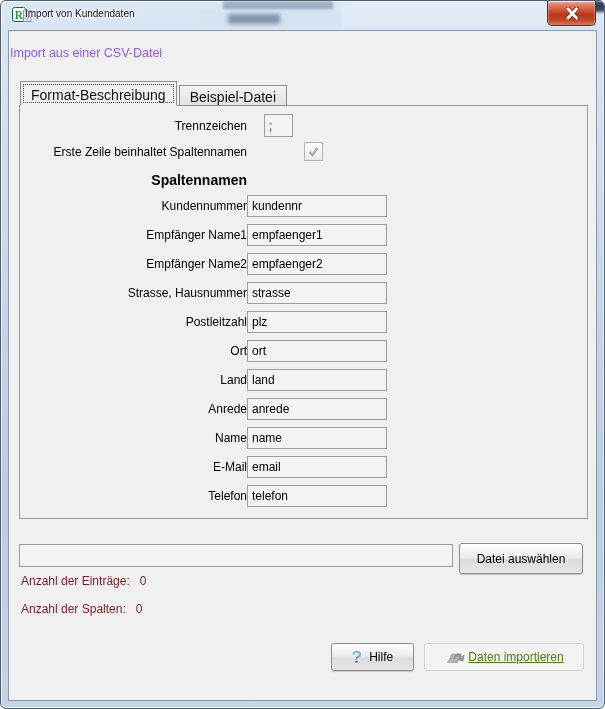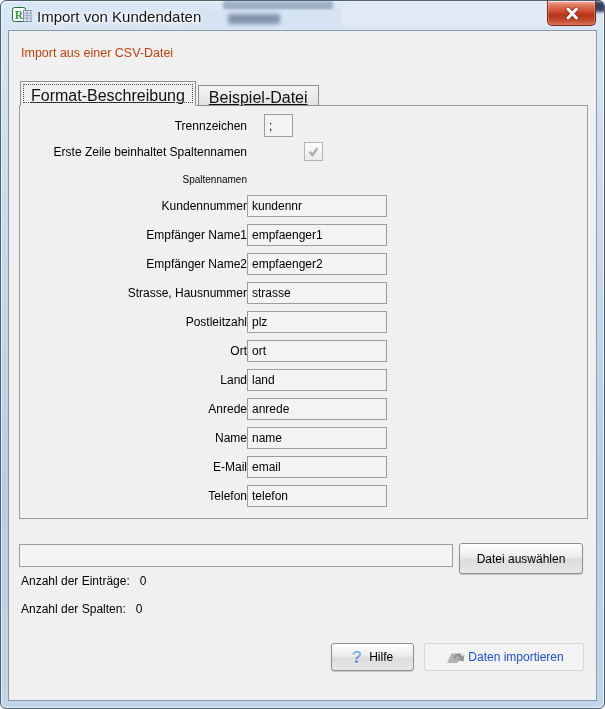--- a/index.html
+++ b/index.html
@@ -17,61 +17,61 @@
   
   .titlebar{position:absolute;top:0;left:0;right:0;height:29px;overflow:hidden;}
   .blob{position:absolute;border-radius:2px;}
   .b1{left:222px;top:0;width:110px;height:9px;background:#9db0c6;filter:blur(1.5px);}
   .b2{left:198px;top:9px;width:150px;height:17px;background:#d6e3f2;filter:blur(1px);}
   .b3{left:227px;top:13px;width:52px;height:10px;background:#72869e;filter:blur(2px);opacity:.85;}
   .b4{left:340px;top:2px;width:218px;height:23px;background:#e2ecf7;filter:blur(1.5px);opacity:.9;}
   .b5{left:590px;top:0;width:15px;height:11px;background:#33435f;filter:blur(1.5px);}
   .title-icon{position:absolute;left:11px;top:4px;width:20px;height:20px;}
   .title-text{
-    position:absolute;left:36px;top:7px;font-size:15px;color:#141414;white-space:nowrap;
+    position:absolute;left:24px;top:7px;font-size:10px;color:#141414;white-space:nowrap;
     text-shadow:0 0 7px rgba(255,255,255,.95),0 0 3px rgba(255,255,255,.95),0 1px 2px rgba(255,255,255,.9);
   }
   .close-btn{
     position:absolute;right:8px;top:0;width:49px;height:25px;box-sizing:border-box;
     border:1px solid #7c241a;border-top:none;border-radius:0 0 5px 5px;
     background:linear-gradient(180deg,#f2b2a2 0%,#df7a5e 18%,#cd4a2b 45%,#b53619 58%,#c1492a 80%,#d8775c 100%);
     box-shadow:inset 0 1px 0 rgba(255,255,255,.65),inset 1px 0 0 rgba(255,255,255,.25),inset -1px 0 0 rgba(255,255,255,.25);
     display:flex;align-items:center;justify-content:center;cursor:default;
   }
 
   
   .content{
     position:absolute;left:7px;right:7px;top:29px;bottom:7px;box-sizing:border-box;
     background:#f0f0f0;border:1px solid #8b98a6;
   }
 
-  .intro{position:absolute;left:12px;top:15px;font-size:12.5px;color:#c2410c;}
+  .intro{position:absolute;left:1px;top:15px;font-size:12.5px;color:#8b5cf6;}
 
   
   .tabbar{position:absolute;left:11px;top:50px;height:25px;display:flex;align-items:flex-end;z-index:2;}
-  .tab{box-sizing:border-box;font-size:16px;color:#111;white-space:nowrap;cursor:default;text-decoration:underline;}
+  .tab{box-sizing:border-box;font-size:14px;color:#111;white-space:nowrap;cursor:default;}
   .tab.active{
     height:25px;padding:5px 10px 4px;background:#f0f0f0;
     border:1px solid #8e8e8e;border-bottom:1px solid #f0f0f0;
     outline:1px dotted #4a4a4a;outline-offset:-4px;
   }
   .tab.inactive{
     height:21px;padding:3px 10px 2px;margin-left:2px;
     background:linear-gradient(#f4f4f4,#e1e1e1);
     border:1px solid #8e8e8e;
   }
 
   
   .panel{
     position:absolute;left:10px;top:74px;width:569px;height:414px;box-sizing:border-box;
     border:1px solid #9a9a9a;z-index:1;
   }
   .frow{display:flex;align-items:center;}
   .flabel{width:227px;flex:none;text-align:right;font-size:12px;color:#000;white-space:nowrap;}
-  .flabel.bold{font-weight:normal;font-size:10px;}
+  .flabel.bold{font-weight:bold;font-size:14px;}
   .tfield{
     box-sizing:border-box;border:1px solid #9d9d9d;background:#f3f3f3;
     font:12px "Liberation Sans",sans-serif;color:#000;padding:0 4px;outline:none;
   }
   .sep-row{margin-top:8px;}
   .sep-input{width:29px;height:23px;margin-left:17px;}
   .check-row{margin-top:5px;gap:44px;}
   .checkbox{
     width:19px;height:19px;margin-left:13px;box-sizing:border-box;flex:none;
     border:1px solid #b2b2b2;background:linear-gradient(#fdfdfd,#ebebeb);
@@ -86,38 +86,38 @@
   .file-input{position:absolute;left:10px;top:513px;width:434px;height:23px;}
   .btn{
     box-sizing:border-box;border:1px solid #8f8f8f;border-radius:3px;
     background:linear-gradient(180deg,#fefefe 0%,#ececec 45%,#dcdcdc 55%,#e7e7e7 100%);
     box-shadow:0 1px 1px rgba(0,0,0,.18),inset 0 1px 0 #fff;
     font:12px "Liberation Sans",sans-serif;color:#000;
     display:flex;align-items:center;justify-content:center;gap:7px;cursor:default;
   }
   .file-btn{position:absolute;left:450px;top:512px;width:124px;height:31px;}
 
-  .count{position:absolute;left:12px;font-size:12px;color:#000000;}
+  .count{position:absolute;left:12px;font-size:12px;color:#7f1d1d;}
   .count .val{margin-left:10px;}
   .count1{top:543px;}
   .count2{top:571px;}
 
   
   .help-btn{position:absolute;left:322px;top:612px;width:83px;height:28px;}
   .help-q{
     font-weight:bold;font-size:17px;line-height:1;
     background:linear-gradient(#58c0e8,#1c55c0 70%,#123a8a);
     -webkit-background-clip:text;background-clip:text;color:transparent;
     text-shadow:0 1px 0 rgba(255,255,255,.4);
   }
   .import-btn{
     position:absolute;left:415px;top:612px;width:160px;height:28px;box-sizing:border-box;
     border:1px solid #d4d4d4;border-radius:3px;background:#f3f3f3;
-    font:12px "Liberation Sans",sans-serif;color:#1d4ed8;
-    display:flex;align-items:center;justify-content:center;gap:0;cursor:default;
+    font:12px "Liberation Sans",sans-serif;color:#4d7c0f;
+    display:flex;align-items:center;justify-content:center;gap:0;cursor:default;text-decoration:underline;
   }
 </style>
 </head>
 <body>
 
 <div class="window">
 
   <div class="titlebar">
     <div class="blob b1"></div>
     <div class="blob b2"></div>

